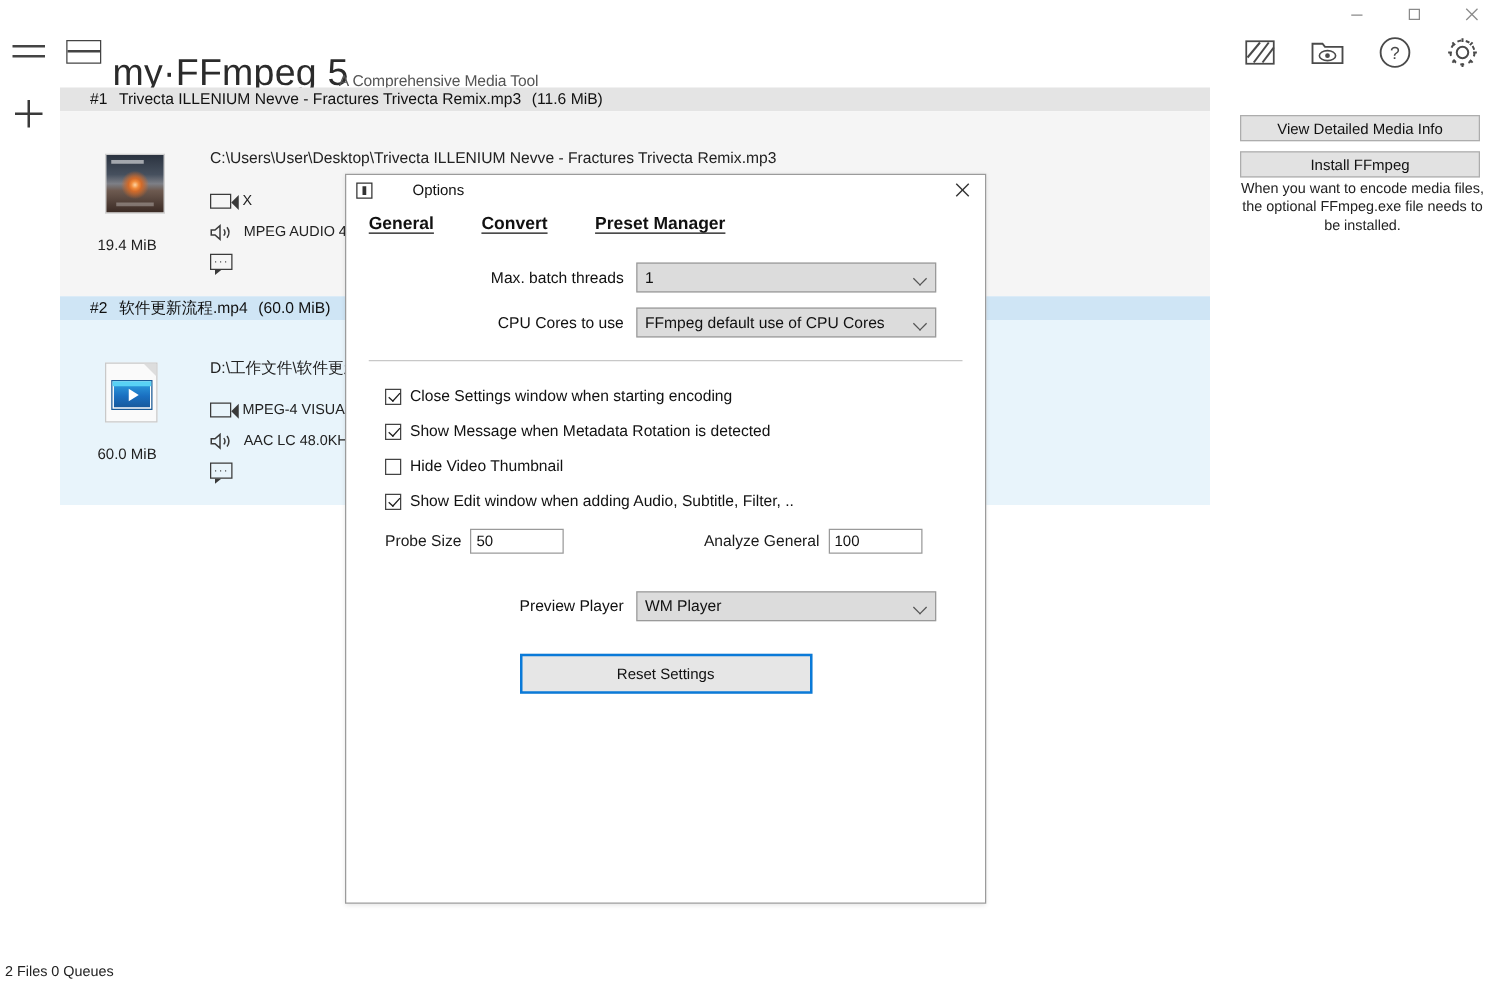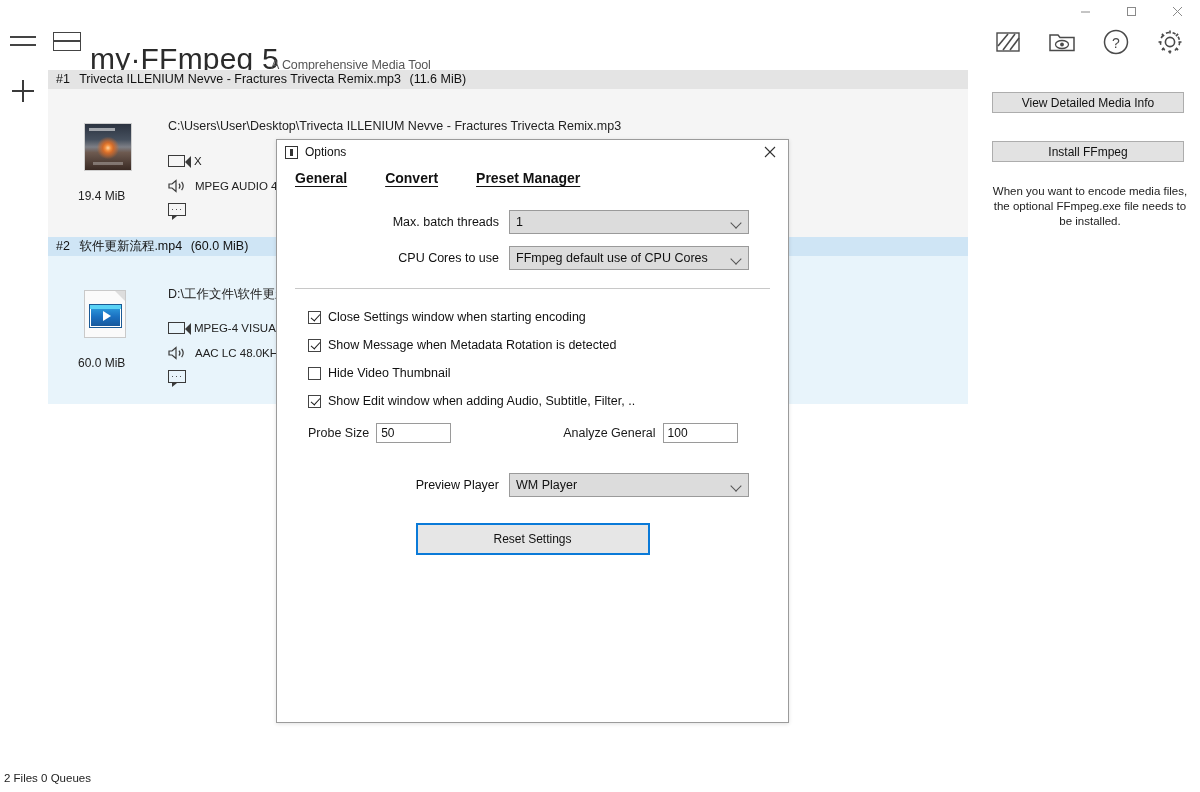--- a/index.html
+++ b/index.html
@@ -80,21 +80,21 @@
   .tr-icon svg { display: block; }
 
   
   .filelist {
     position: absolute; left: 48px; top: 70px;
     width: 920px;
   }
   .file-card { position: relative; }
   .file-head {
     height: 19px; line-height: 19px;
-    font-size: 12.5px; color: #111; padding-left: 8px;
+    font-size: 12.5px; color: #111; padding-left: 24px;
   }
   .file-head .idx { margin-right: 6px; }
   .file-head .size { margin-left: 5px; }
   .file-body { position: relative; height: 148px; }
 
   .card-normal .file-head { background: #e4e4e4; }
   .card-normal .file-body { background: #f5f5f5; }
   .card-selected .file-head { background: #cfe5f5; }
   .card-selected .file-body { background: #e8f4fb; }
 
@@ -188,21 +188,21 @@
     border-bottom: 4px solid transparent;
   }
 
   
   .rightpanel { position: absolute; right: 12px; top: 92px; width: 196px; }
   .panel-btn {
     width: 192px; height: 21px;
     background: #e2e2e2; border: 1px solid #adadad;
     font-size: 12px; color: #111;
     display:flex; align-items:center; justify-content:center;
-    margin-bottom: 28px;
+    margin-bottom: 8px;
     font-family: "Liberation Sans", sans-serif;
   }
   .panel-note {
     font-size: 11.5px; color: #222; text-align: center; line-height: 15px;
     margin-top: -6px;
   }
 
   
   .statusbar {
     position: absolute; left: 4px; bottom: 8px;
@@ -214,20 +214,21 @@
     position: absolute; left: 276px; top: 139px;
     width: 513px; height: 584px;
     background: #ffffff;
     border: 1px solid #9b9b9b;
     box-shadow: 0 1px 4px rgba(0,0,0,0.12);
   }
   .dlg-title {
     position: relative; height: 24px;
     display: flex; align-items: center;
     padding-left: 8px;
+    gap: 25px;
   }
   .dlg-ico {
     width: 13px; height: 13px; border: 1.8px solid #333;
     display:flex; align-items:center; justify-content:center; margin-right: 7px;
   }
   .dlg-ico:after { content:""; width:3px; height:7px; background:#333; }
   .dlg-title-text { font-size: 12px; color: #111; }
   .dlg-close {
     position:absolute; right: 4px; top: 0;
     width: 28px; height: 24px; display:flex; align-items:center; justify-content:center;

